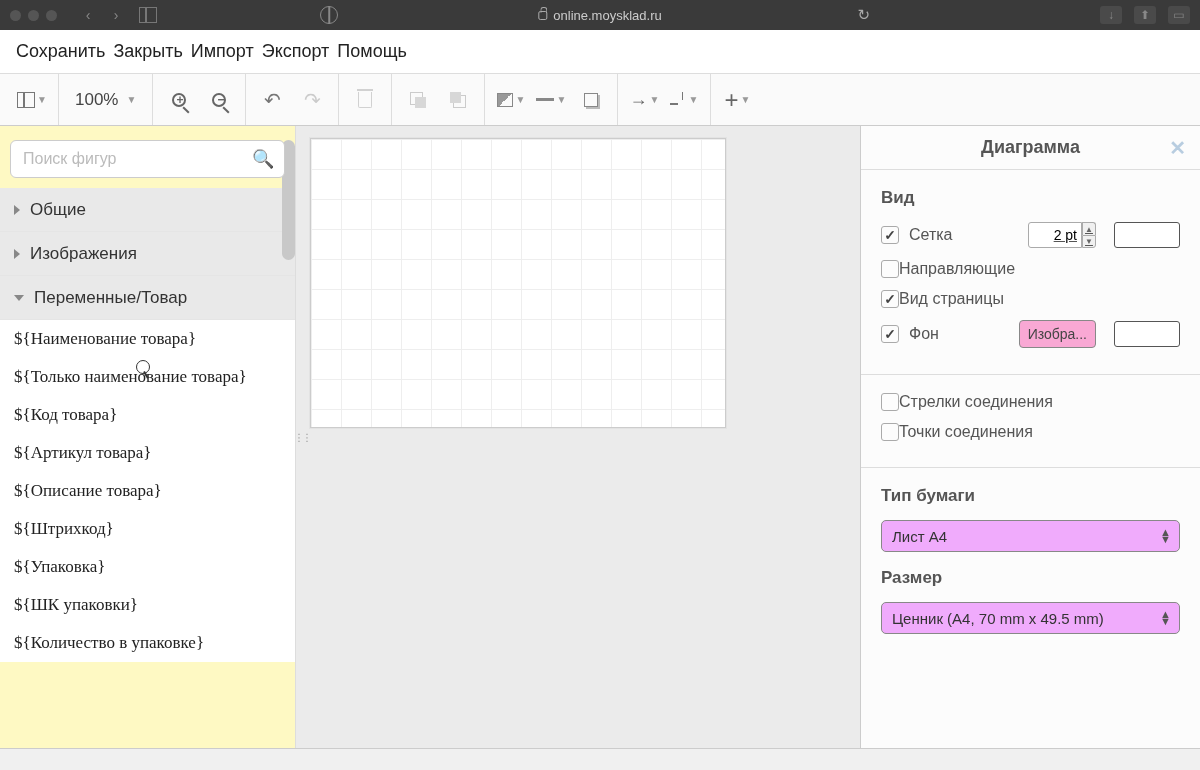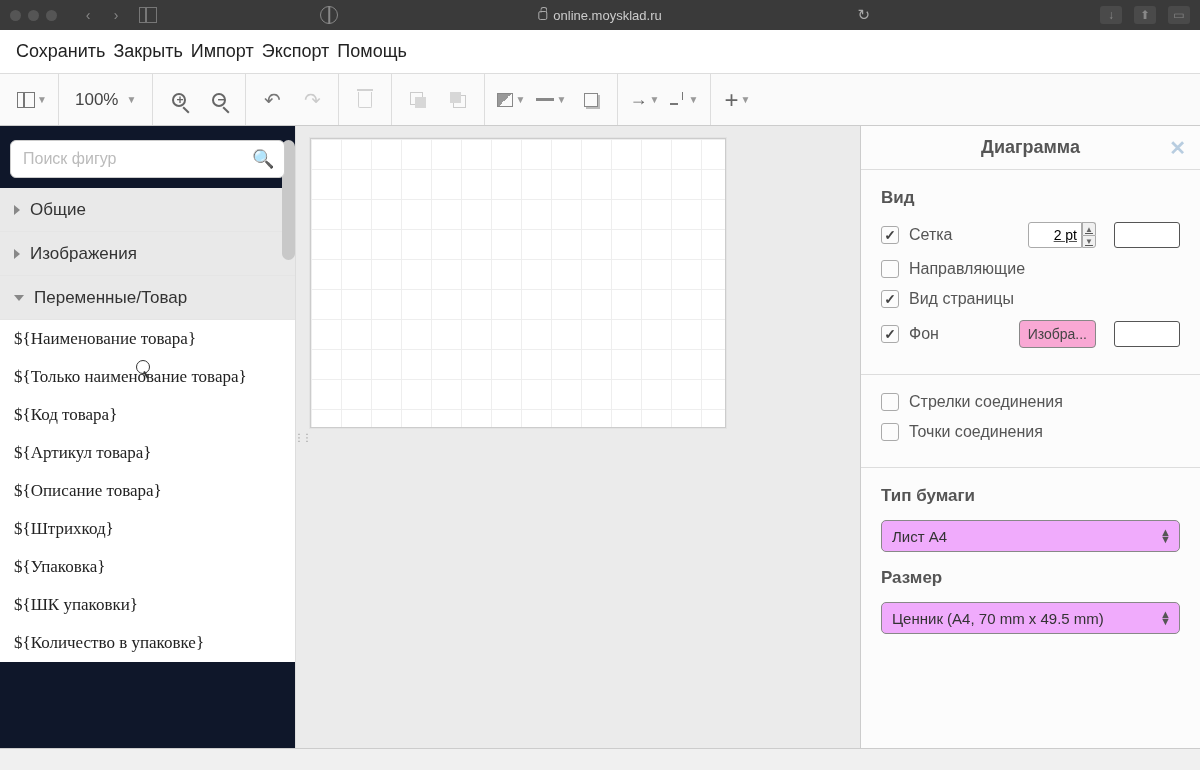--- a/index.html
+++ b/index.html
@@ -31,21 +31,21 @@
 .tool-group:last-child { border-right:none; }
 .tool-btn { min-width: 36px; height: 36px; display:flex; align-items:center; justify-content:center; color:#666; cursor:pointer; position:relative; font-size:18px; }
 .tool-btn.disabled { opacity: 0.35; }
 .dropdown-caret { font-size:10px; color:#999; margin-left:2px; }
 .zoom-display { font-size:17px; color:#444; padding:0 8px; display:flex; align-items:center; gap:6px; }
 
 
 .main-layout { display:flex; height: calc(770px - 30px - 44px - 52px); }
 
 
-.left-sidebar { width: 296px; background:#0f172a; border-right:1px solid #ddd; display:flex; flex-direction:column; position:relative; }
+.left-sidebar { width: 296px; background:#fef9c3; border-right:1px solid #ddd; display:flex; flex-direction:column; position:relative; }
 .search-wrap { padding: 14px 10px 10px; }
 .search-box { position:relative; }
 .search-box input { width:100%; height:38px; border:1px solid #ccc; border-radius:6px; padding:0 36px 0 12px; font-size:16px; background:#fff; color:#999; }
 .search-box input::placeholder { color:#bbb; }
 .search-ic { position:absolute; right:10px; top:50%; transform:translateY(-50%); color:#888; font-size:18px; }
 .shape-groups { flex:1; overflow-y:auto; }
 .group-header { height:44px; display:flex; align-items:center; padding:0 14px; font-size:17px; color:#333; cursor:pointer; border-bottom:1px solid #e5e5e5; background:#e9e9e9; }
 .collapse-ar { width:0; height:0; margin-right:10px; }
 .collapse-ar.right { border-top:5px solid transparent; border-bottom:5px solid transparent; border-left:6px solid #888; }
 .collapse-ar.down { border-left:5px solid transparent; border-right:5px solid transparent; border-top:6px solid #888; }
@@ -61,21 +61,21 @@
 .splitter-handle { position:absolute; left:-2px; top:306px; width:6px; height:14px; color:#999; font-size:10px; letter-spacing:-2px; }
 .cursor-ring { position:absolute; left:136px; top:234px; width:14px; height:14px; border:1.5px solid #333; border-radius:50%; }
 .cursor-ring::after { content:''; position:absolute; left:8px; top:10px; width:1.5px; height:8px; background:#333; transform:rotate(-30deg); }
 
 
 .right-panel { width:340px; border-left:1px solid #ccc; background:#fcfcfc; overflow-y:auto; }
 .panel-header { height:44px; display:flex; align-items:center; justify-content:center; position:relative; border-bottom:1px solid #ddd; font-size:18px; font-weight:600; color:#555; }
 .panel-close { position:absolute; right:14px; color:#b8cde0; font-size:20px; font-weight:bold; cursor:pointer; }
 .panel-section { padding: 18px 20px 14px; border-bottom:1px solid #ddd; }
 .section-title { font-size:17px; font-weight:600; color:#555; margin-bottom:14px; }
-.check-row { display:flex; align-items:center; gap:10px; margin-bottom:12px; font-size:16px; color:#555; }
+.check-row { display:flex; align-items:center; margin-bottom:12px; font-size:16px; color:#555; }
 .checkbox { width:18px; height:18px; border:1.5px solid #aaa; border-radius:3px; display:flex; align-items:center; justify-content:center; flex-shrink:0; }
 .checkbox.checked::after { content:'✓'; color:#444; font-size:14px; font-weight:bold; }
 .grid-row { display:flex; align-items:center; gap:10px; }
 .grid-row .label { flex:1; font-size:16px; color:#555; }
 .num-input { display:flex; align-items:center;text-decoration:underline; }
 .num-input input { width:54px; height:26px; border:1px solid #aaa; border-radius:3px 0 0 3px; text-align:right; padding-right:4px; font-size:14px; }
 .steppers { display:flex; flex-direction:column; }
 .stepper { width:14px; height:13px; border:1px solid #aaa; background:#f0f0f0; font-size:8px; display:flex; align-items:center; justify-content:center; color:#666; }
 .stepper:first-child { border-radius:0 3px 0 0; border-bottom:none; }
 .stepper:last-child { border-radius:0 0 3px 0; }

